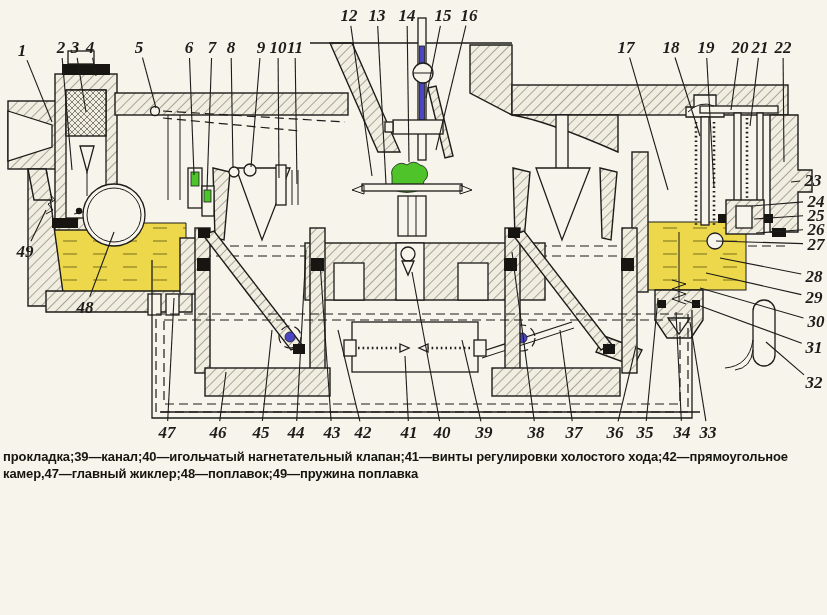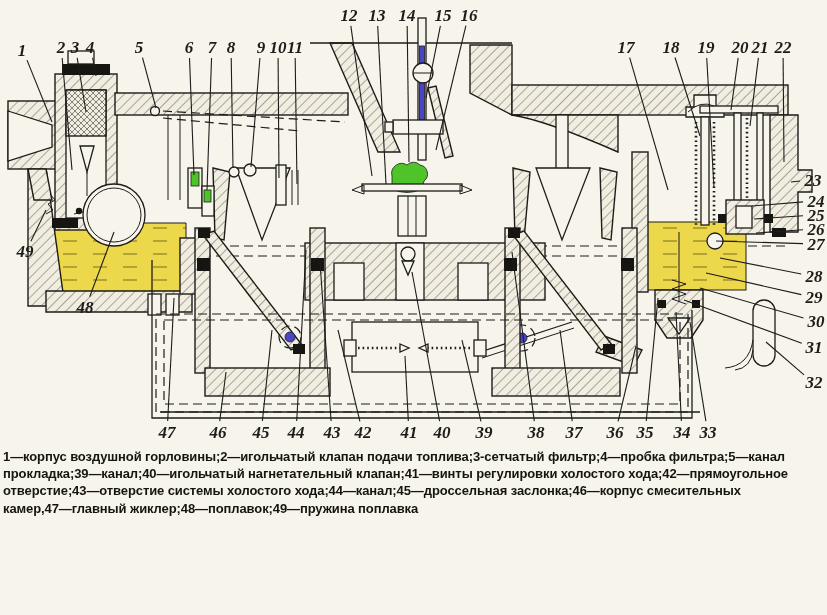--- a/index.html
+++ b/index.html
@@ -324,17 +324,15 @@
       <line x1="167.67817976808067" y1="421.01497826207816" x2="174" y2="298" stroke="#1d1c1a" stroke-width="1.1"></line>
       <text x="167" y="432" text-anchor="middle" dominant-baseline="central" class="callout-num">47</text>
       <line x1="89.6883875074862" y1="296.7402660645196" x2="114" y2="232" stroke="#1d1c1a" stroke-width="1.1"></line>
       <text x="85" y="307" text-anchor="middle" dominant-baseline="central" class="callout-num">48</text>
       <line x1="30.92638630747355" y1="241.20952298655467" x2="46" y2="210" stroke="#1d1c1a" stroke-width="1.1"></line>
       <text x="25" y="251" text-anchor="middle" dominant-baseline="central" class="callout-num">49</text>
     </g>
 </svg>
 
 <div class="caption">
-  <div>1—корпус воздушной горловины;2—игольчатый клапан подачи топлива;3-сетчатый фильтр;4—пробка фильтра;5—канал</div>
   <div>прокладка;39—канал;40—игольчатый нагнетательный клапан;41—винты регулировки холостого хода;42—прямоугольное</div>
-  <div>отверстие;43—отверстие системы холостого хода;44—канал;45—дроссельная заслонка;46—корпус смесительных</div>
   <div>камер,47—главный жиклер;48—поплавок;49—пружина поплавка</div>
 </div>
 
 </body></html>

